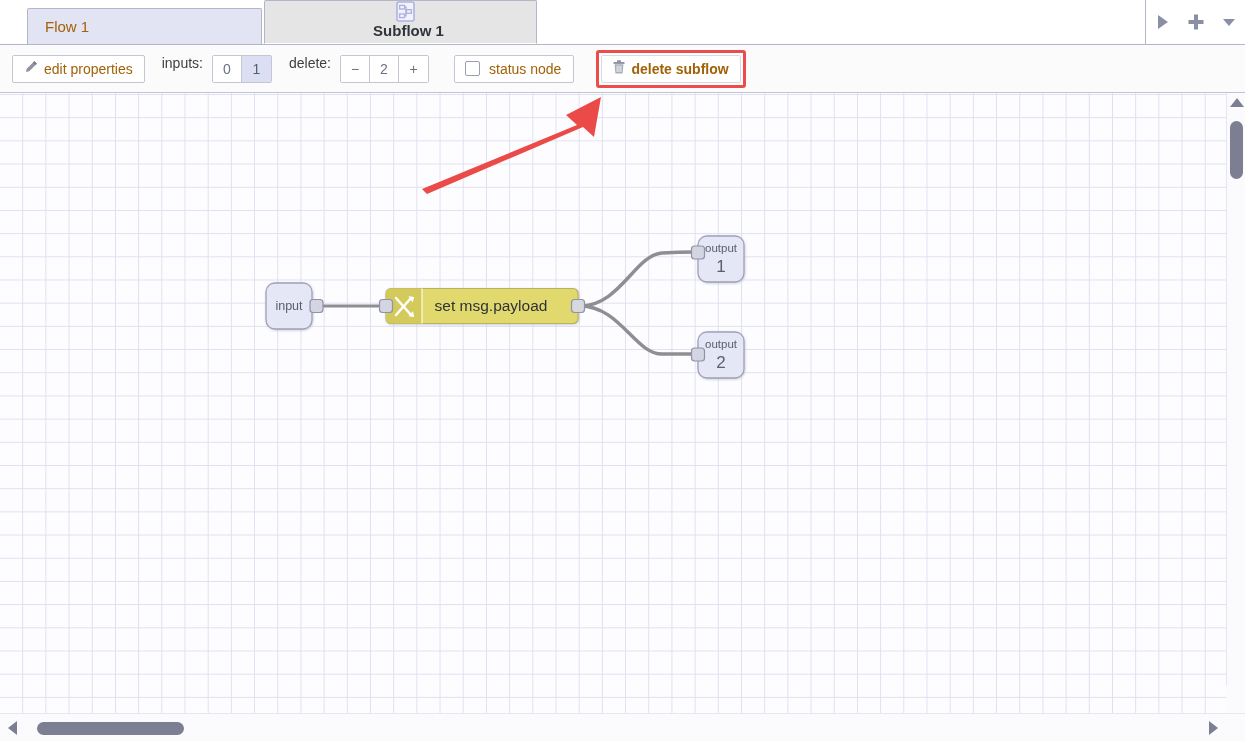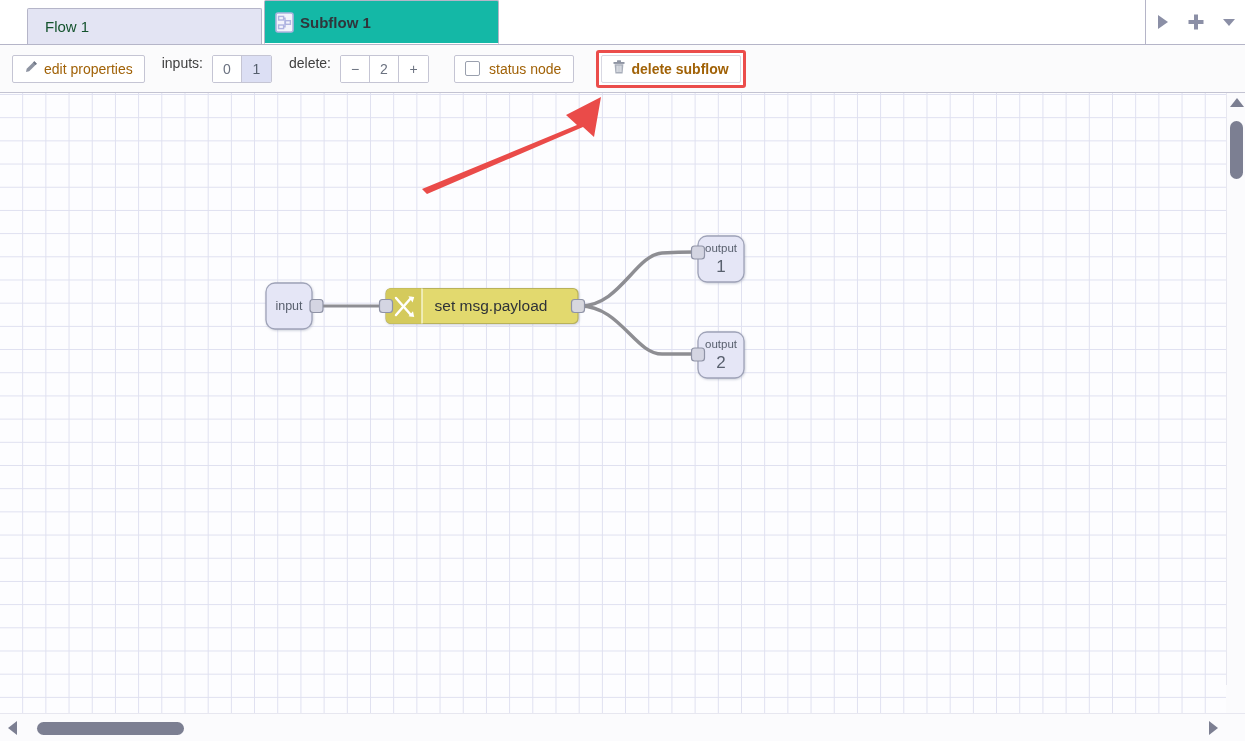--- a/index.html
+++ b/index.html
@@ -48,34 +48,35 @@
     border: 1px solid #b5b5c8;
     border-bottom: none;
     border-radius: 2px 2px 0 0;
     cursor: pointer;
     user-select: none;
   }
   .tab.inactive {
     width: 235px;
     margin-left: 27px;
     background: #e3e4f3;
-    color: #14532d;
+    color: #a16207;
     padding-left: 17px;
   }
   .tab.active {
-    width: 235px;
+    width: 273px;
     margin-left: 2px;
-    background: #14b8a6;
+    background: #e5e5e5;
     color: #30353b;
     font-weight: bold;
     padding-left: 10px;
     height: 44px;
     margin-top: 0;
     border-bottom: 1px solid #ffffff;
     z-index: 4;
+    flex-direction: column;
   }
   .tab.active .tablabel { margin-left: 6px; }
 
   .subflow-ico {
     width: 19px; height: 21px;
     flex: 0 0 auto;
     display: block;
   }
 
   .tab-actions {

